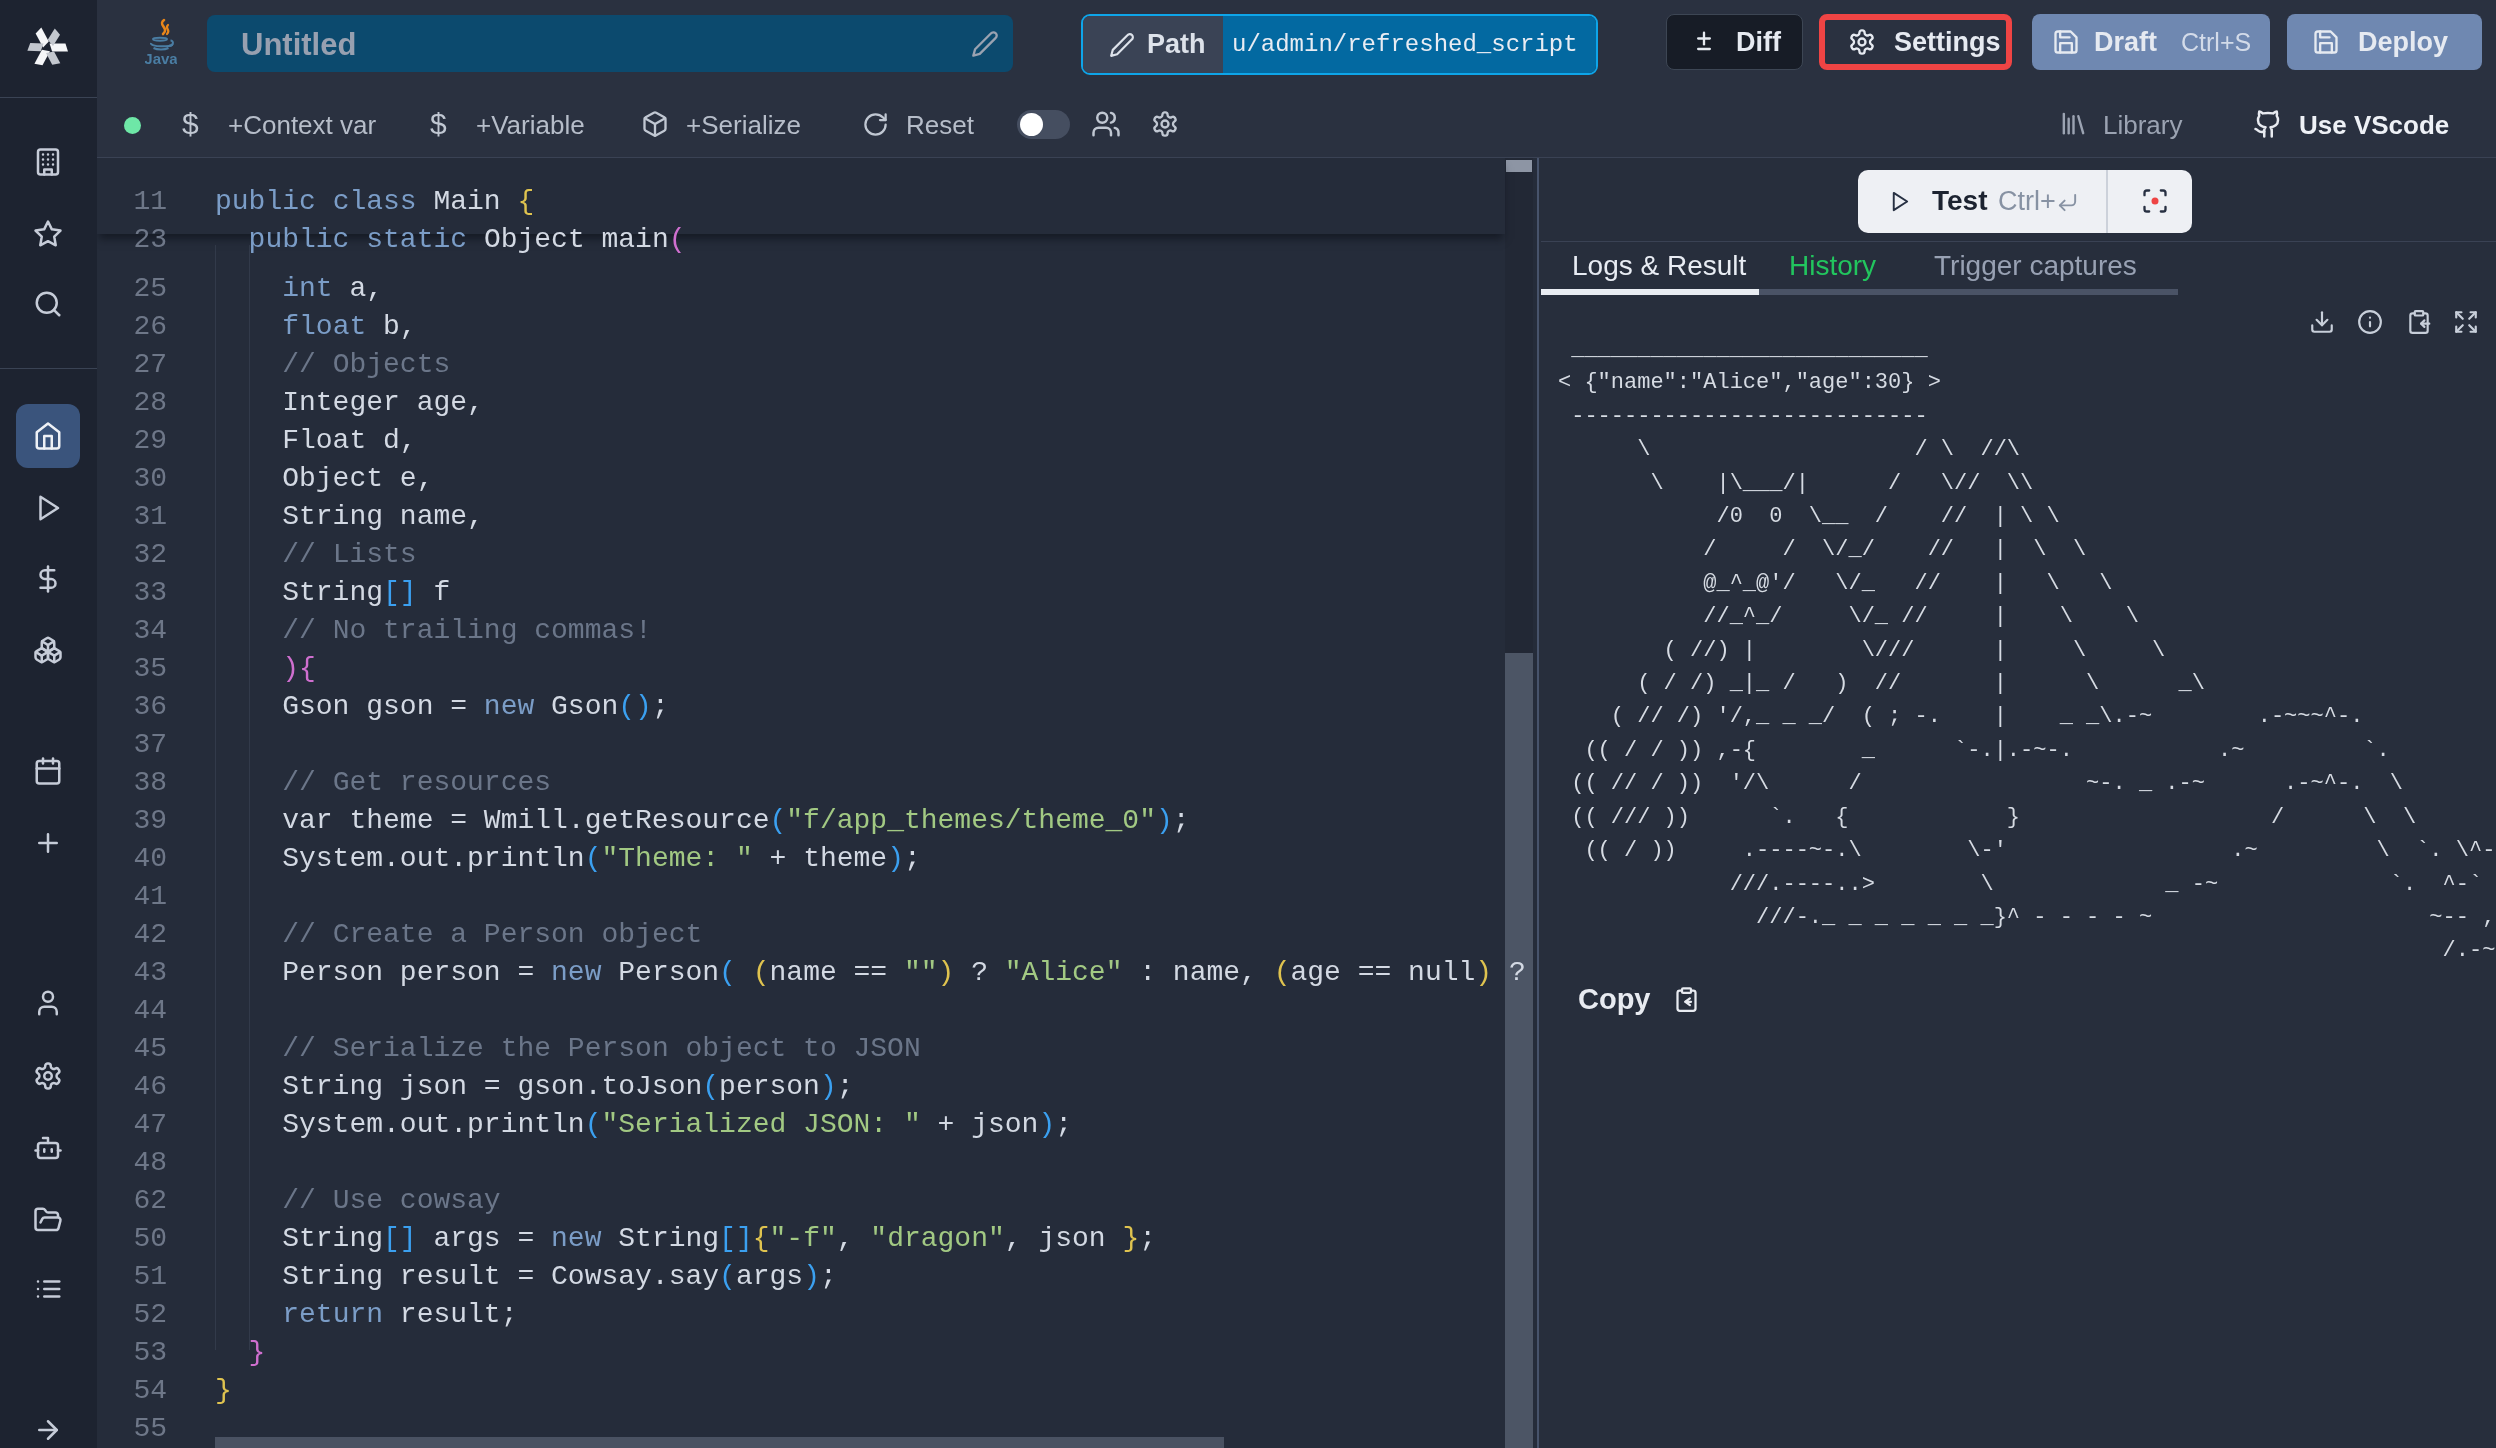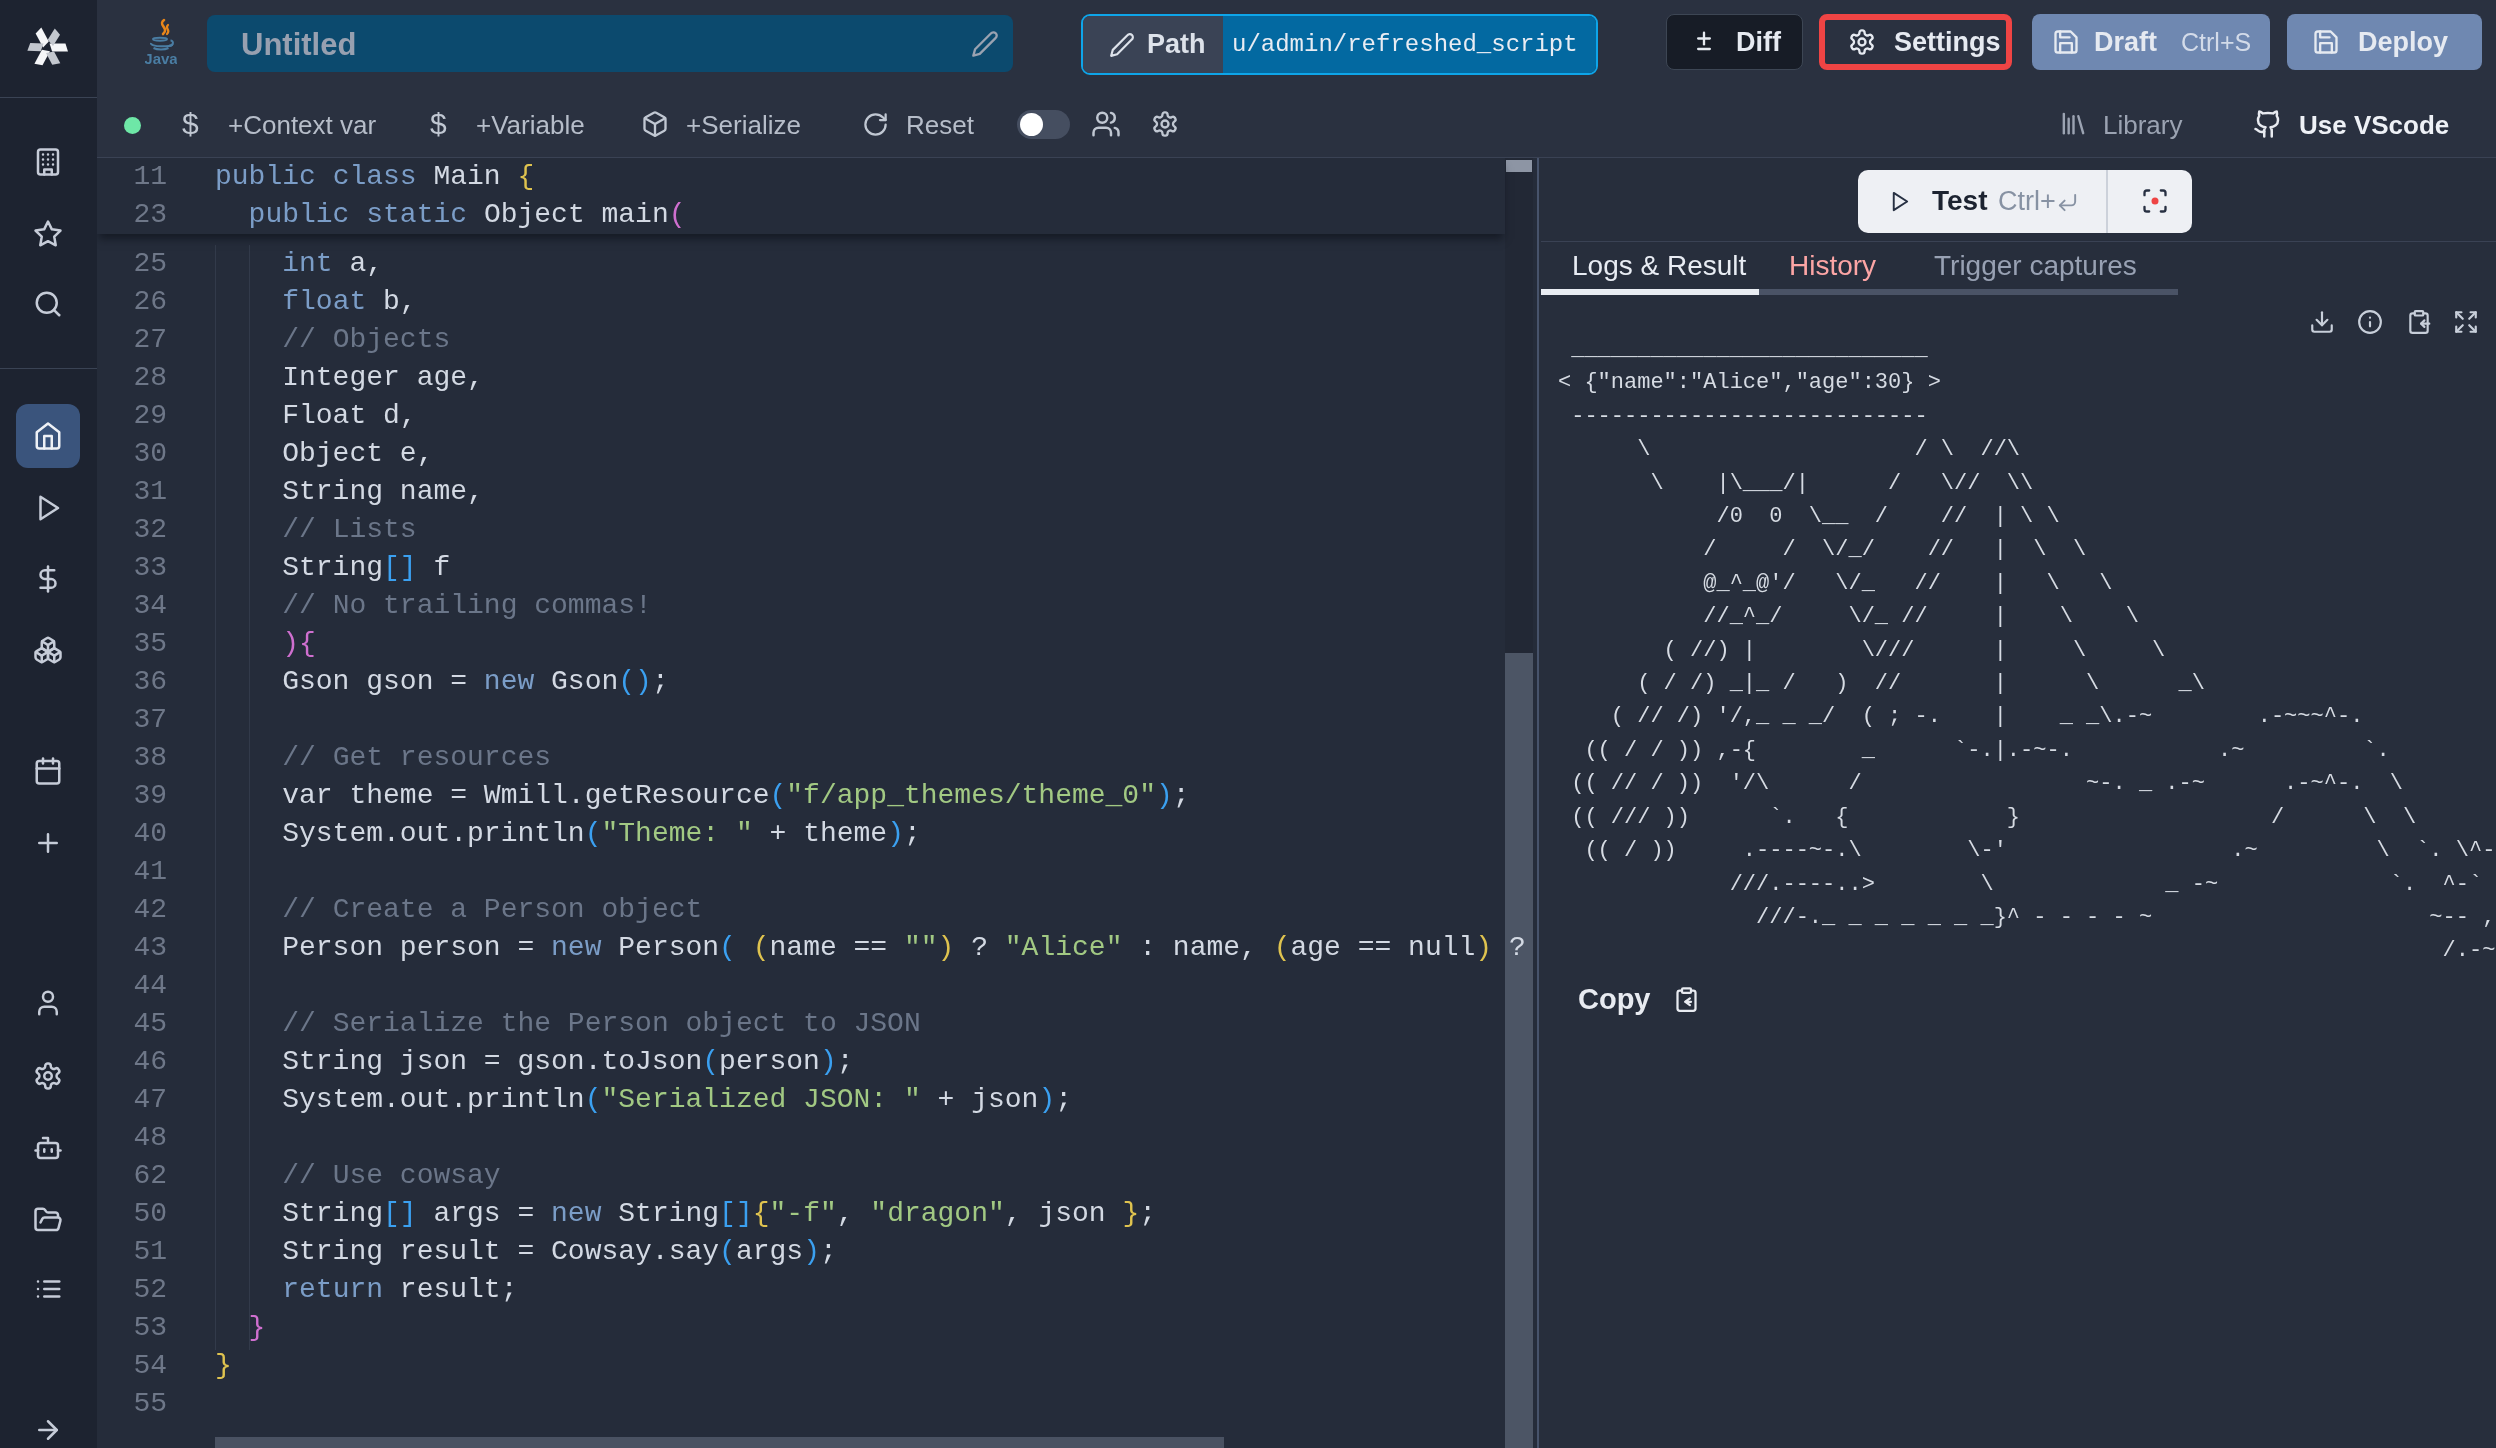--- a/index.html
+++ b/index.html
@@ -23,21 +23,21 @@
 #btn-diff { left:1569px; width:137px; background:#171c26; border:1px solid #3d4654; padding-left:23px; gap:18px; }
 #btn-settings { left:1722px; width:193px; border:6px solid #ef4444; padding-left:23px; gap:18px; }
 #btn-draft { left:1935px; width:238px; background:#6f88b1; padding-left:20px; gap:14px; }
 #btn-draft .ks { font-weight:400; color:#d3dbe9; font-size:25px; }
 #btn-deploy { left:2190px; width:195px; background:#6f88b1; padding-left:25px; gap:18px; }
 .r2i { position:absolute; }
 .dot { position:absolute; left:27px; top:117px; width:17px; height:17px; border-radius:50%; background:#6ee7a7; }
 
 #editor { position:absolute; left:97px; top:158px; width:1440px; height:1290px; background:#252c3a; overflow:hidden; }
 #editor .guide { position:absolute; top:87px; width:1px; height:1105px; background:#323a4a; }
-.crow { position:absolute; left:0; height:38px; width:1440px; z-index:2; font-family:"Liberation Mono", monospace; font-size:28px; line-height:38px; white-space:pre; }
+.crow { position:absolute; left:0; height:38px; width:1440px; z-index:2; font-family:"Liberation Mono", monospace; font-size:28px; line-height:38px; white-space:pre;margin-top:25px; }
 .crow .ln { position:absolute; left:0; width:70px; text-align:right; color:#6e7788; }
 .crow .cd { position:absolute; left:118px; color:#d3d9e3; }
 .k { color:#7b9dc7; } .c { color:#6b7689; } .s { color:#a2c983; }
 .y { color:#dfc34f; } .p { color:#cf6fcf; } .b { color:#3ba0f0; }
 #sticky { position:absolute; left:0; top:0; width:1408px; height:76px; background:#252c3a; z-index:3; box-shadow:0 7px 8px -2px rgba(10,13,20,0.55); }
 #vsb { position:absolute; left:1408px; top:0; width:28px; height:1290px; background:#222835; z-index:1; }
 #vsb .thumb { position:absolute; left:0; top:495px; width:28px; height:795px; background:#4c5565; }
 #vsb .deco { position:absolute; left:1px; top:2px; width:26px; height:12px; background:#8d95a4; }
 #hsb { position:absolute; left:118px; top:1279px; width:1009px; height:11px; background:#4a5262; }
 
@@ -357,21 +357,21 @@
             <path d="M17 3h2a2 2 0 0 1 2 2v2"></path>
             <path d="M21 17v2a2 2 0 0 1-2 2h-2"></path>
             <path d="M7 21H5a2 2 0 0 1-2-2v-2"></path>
             <circle cx="12" cy="12" r="3" fill="#ee4444" stroke="none"></circle>
           </svg>
         </span>
       </div>
     </div>
 <div class="tabs">
       <span style="left:31px;color:#e8ecf3">Logs &amp; Result</span>
-      <span style="left:248px;color:#fca5a5">History</span>
+      <span style="left:248px;color:#22c55e">History</span>
       <span style="left:393px;color:#98a1b3">Trigger captures</span>
     </div>
 <div class="tabund" style="left:2px;width:218px;background:#e8ecf2"></div>
 <div class="tabund" style="left:220px;width:419px;background:#4a5366"></div>
 <div class="resicons" style="left:770px">
       <svg class="ic" width="26" height="26" viewBox="0 0 24 24" stroke-width="2">
         <path d="M21 15v4a2 2 0 0 1-2 2H5a2 2 0 0 1-2-2v-4"></path>
         <polyline points="7 10 12 15 17 10"></polyline>
         <line x1="12" y1="15" x2="12" y2="3"></line>
       </svg>

